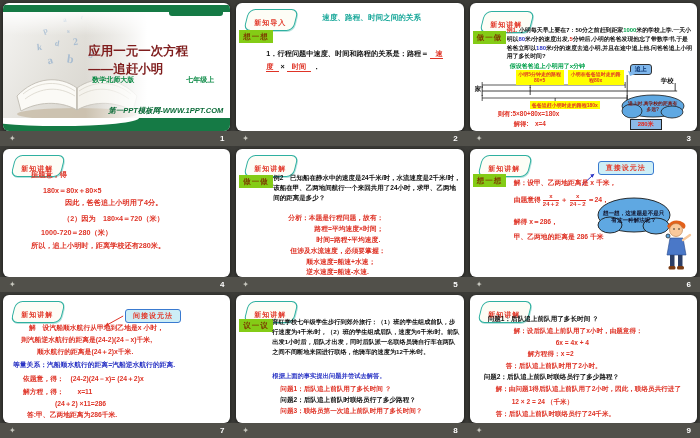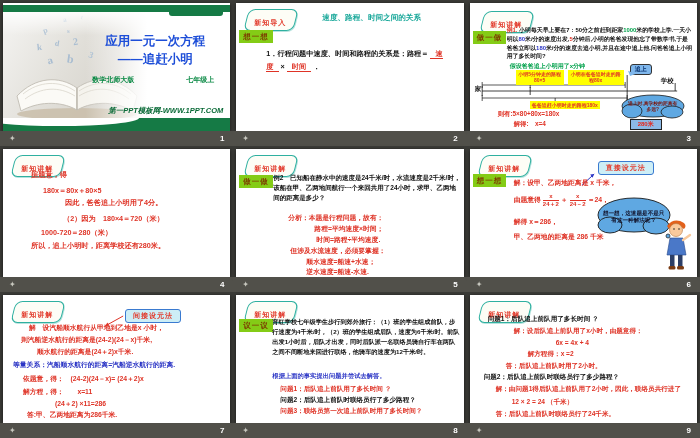--- a/index.html
+++ b/index.html
@@ -2,21 +2,21 @@
 <html><head>
 <meta charset="utf-8">
 <style>
   html,body{margin:0;padding:0;}
   body{width:700px;height:438px;background:#3c3c38;font-family:"Liberation Sans",sans-serif;overflow:hidden;position:relative;}
   .grid{display:grid;grid-template-columns:repeat(3,1fr);grid-template-rows:repeat(3,146px);width:700px;height:438px;}
   .cell{position:relative;}
   .foot{position:absolute;left:0;right:0;bottom:0;height:15px;background:#51504a;display:flex;align-items:center;justify-content:space-between;padding:0 9px;box-sizing:border-box;}
   .star{color:#c9c9c0;font-size:8px;line-height:1;}
   .pagenum{color:#fff;font-size:8px;font-weight:700;}
-  .thumb{position:absolute;left:3px;right:3px;top:3px;height:128px;background:#fff;box-shadow:0 1px 4px rgba(0,0,0,.65);overflow:hidden;color:#111;}
+  .thumb{position:absolute;left:3px;right:3px;top:3px;height:128px;background:#fff;box-shadow:0 1px 4px rgba(0,0,0,.65);overflow:hidden;color:#111;border-radius:6px;}
   .abs{position:absolute;white-space:nowrap;}
   .wrap{position:absolute;white-space:normal;}
   .b{font-weight:700;}
   .t-red{color:#df3326;}
   .t-blue{color:#2b35c5;}
   .t-green{color:#00a14b;}
   .t-teal{color:#19a89a;}
   
   .badge{position:absolute;top:6px;left:10px;background:#fdfdf6;border:1px solid #2fb0a0;border-radius:7px;padding:1px 8px;transform:skewX(-14deg);box-shadow:1px 1px 0 rgba(47,176,160,.35);}
   .badge i{display:inline-block;transform:skewX(14deg);font-style:normal;color:#e23b2c;font-weight:700;font-size:7px;letter-spacing:1px;}
@@ -36,21 +36,21 @@
   .lt2{left:78px;top:2px;font-size:6px;transform:rotate(16deg);}
   .lt3{left:40px;top:14px;font-size:8px;transform:rotate(-20deg);}
   .lt4{left:64px;top:15px;font-size:7px;}
   .lt5{left:34px;top:30px;font-size:9px;transform:rotate(-6deg);}
   .lt6{left:52px;top:27px;font-size:8px;transform:rotate(10deg);}
   .lt7{left:70px;top:24px;font-size:10px;transform:rotate(-8deg);}
   .lt8{left:44px;top:42px;font-size:11px;transform:rotate(-15deg);}
   .lt9{left:64px;top:40px;font-size:12px;transform:rotate(8deg);}
   .lt10{left:86px;top:38px;font-size:9px;transform:rotate(20deg);}
   .bookSvg{position:absolute;left:4px;bottom:-2px;width:142px;height:62px;}
-  .s1title{position:absolute;right:8px;top:30px;width:134px;text-align:center;font-weight:800;font-size:12.5px;line-height:1.4;color:#1d4ed8;}
+  .s1title{position:absolute;right:8px;top:40px;width:134px;text-align:left;font-weight:800;font-size:12.5px;line-height:1.4;color:#7f1d1d;}
   .s1sub{position:absolute;right:16px;top:72px;width:122px;display:flex;justify-content:space-between;color:#0c8a46;font-size:7px;font-weight:700;}
   .s1foot{position:absolute;right:7px;top:103px;color:#0b6b38;font-size:7.5px;font-weight:800;font-style:italic;}
   
   .s2title{position:absolute;left:86px;top:10px;font-size:7.6px;}
   .s2 .tag{top:27px;}
   .s2p1{left:30px;top:38px;width:186px;font-size:7.2px;line-height:1.8;font-weight:700;}
   .s2p2{left:30px;top:74px;width:186px;font-size:7.2px;line-height:1.8;font-weight:700;}
   .blank{color:#df3326;border-bottom:1px solid #df3326;padding:0 5px;margin:0 2px;}
   
   .s3 .badge{left:12px;top:8px;}

